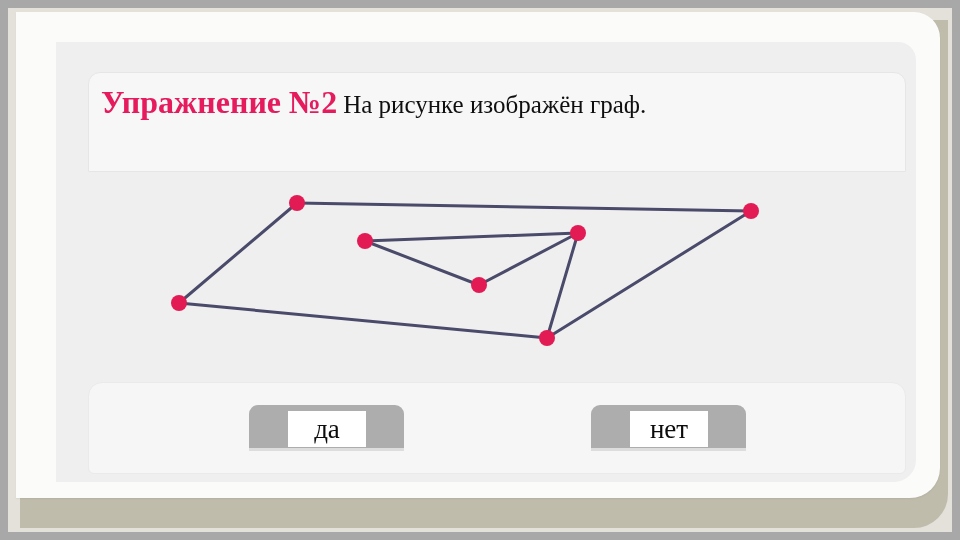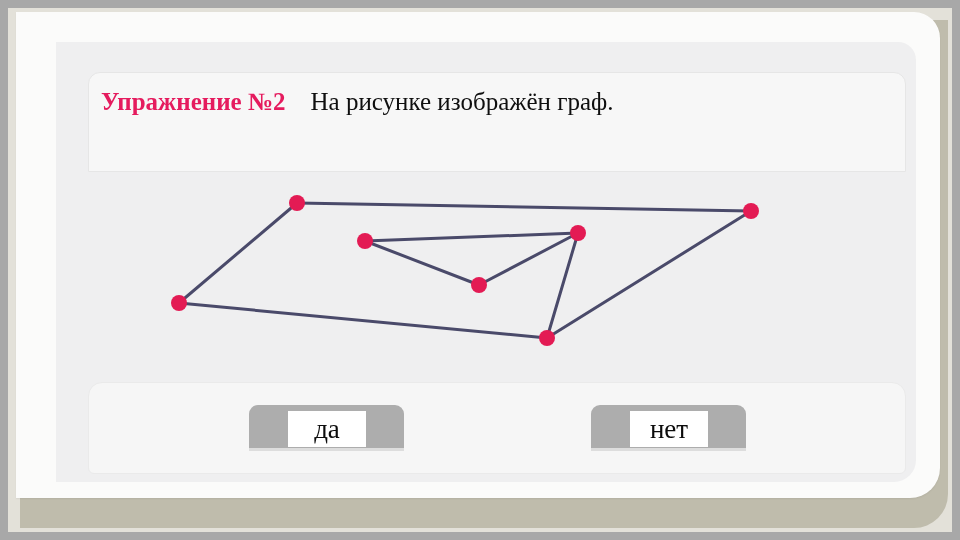--- a/index.html
+++ b/index.html
@@ -77,31 +77,31 @@
   .q-line {
     display: block;
     white-space: nowrap;
     line-height: 36px;
     height: 36px;
   }
   .ex-label {
     display: inline-block;
     color: #e51b5e;
     font-weight: bold;
-    font-size: 25px;
+    font-size: 32px;
     letter-spacing: 0px;
     vertical-align: baseline;
   }
   .q-text {
     display: inline-block;
     color: #0f0f0f;
     font-size: 25px;
     vertical-align: baseline;
   }
-  .q-text-1 { margin-left: 25px; }
+  .q-text-1 { margin-left: 6px; }
   .q-line-2 { padding-left: 278px; }
 
   
   .graph-area {
     position: absolute;
     left: 0;
     top: 130px;
     width: 860px;
     height: 200px;
   }

